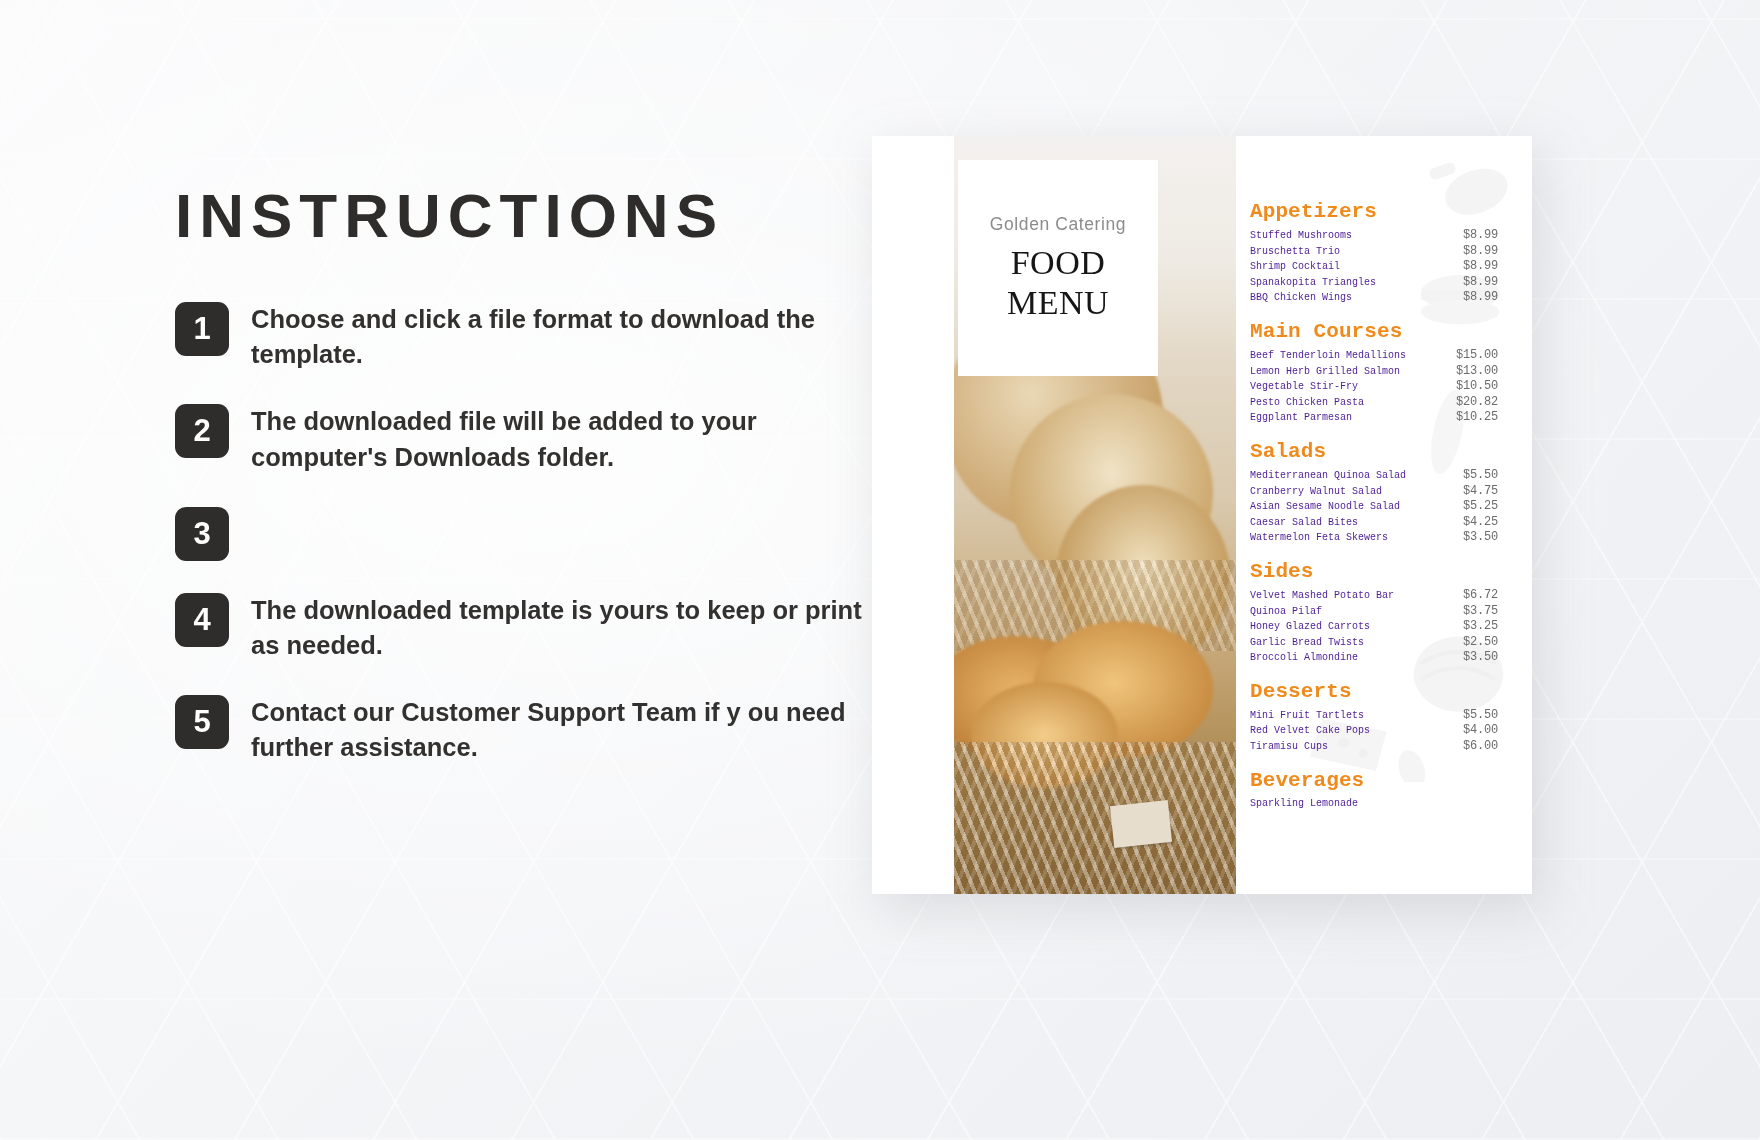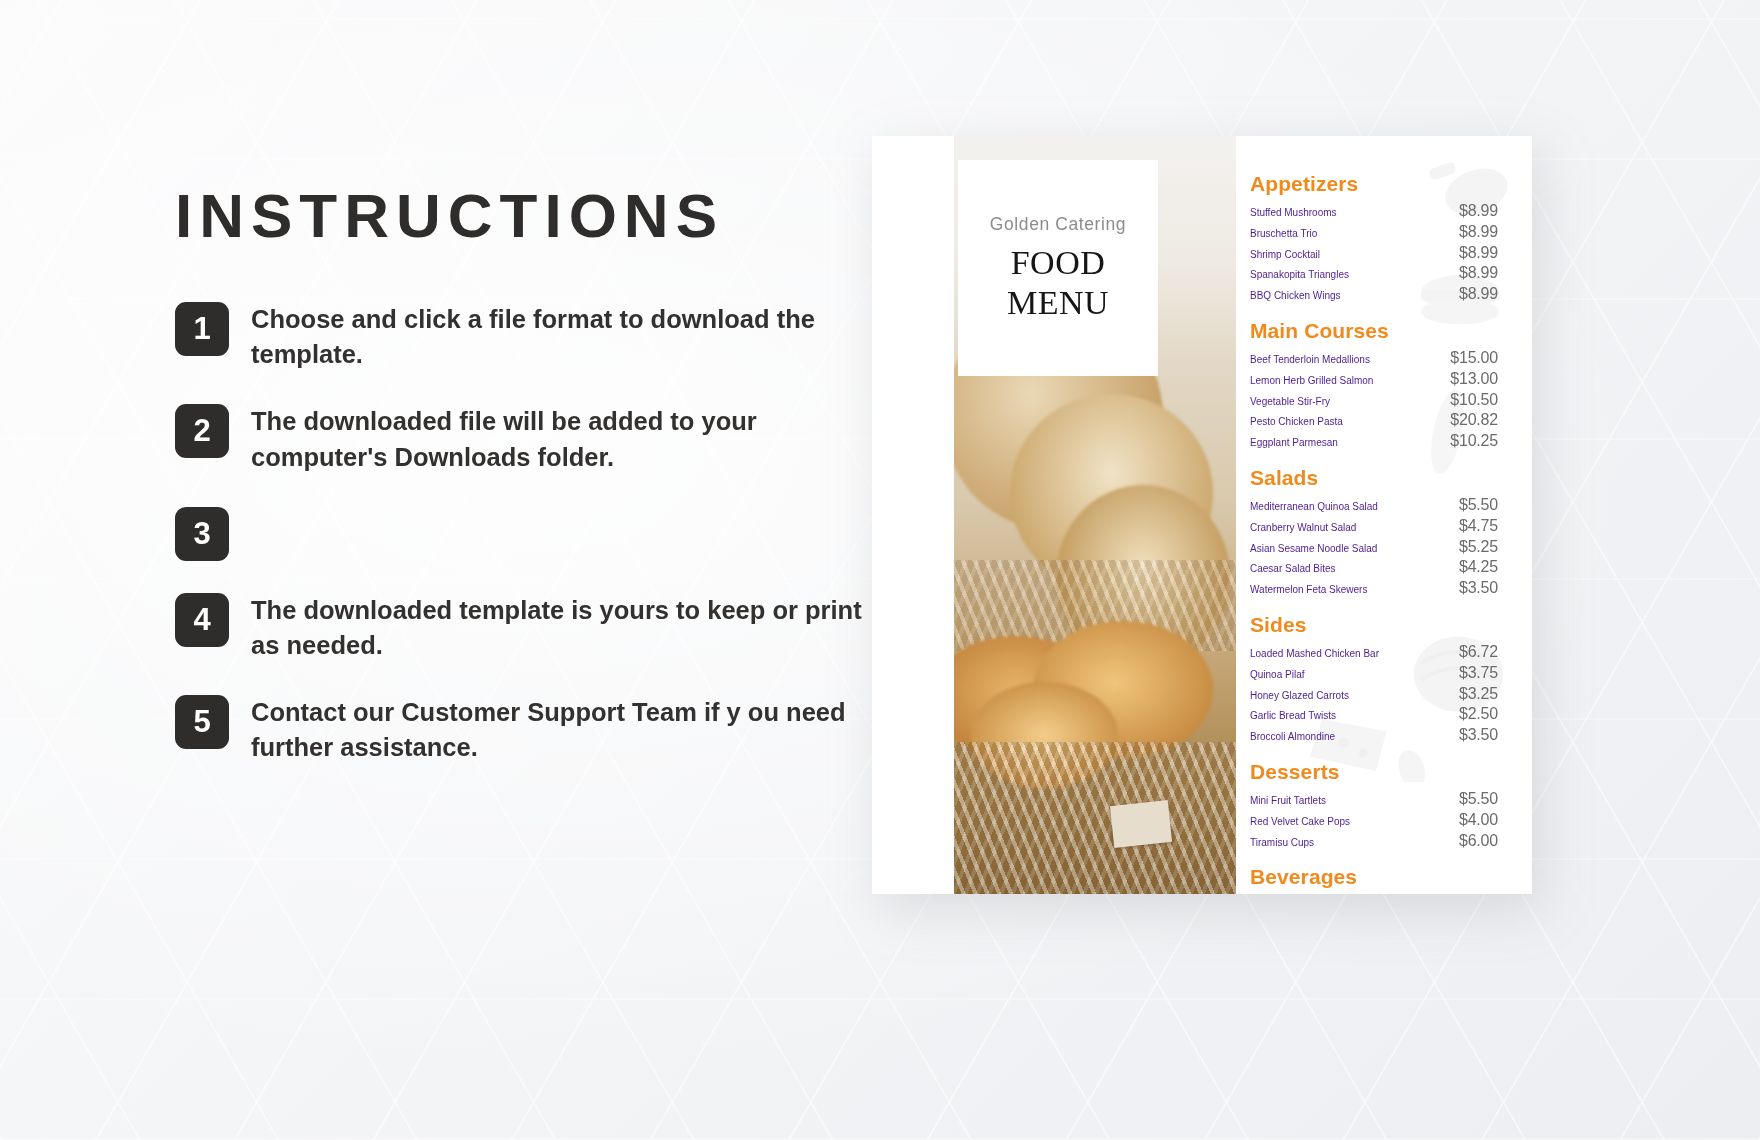--- a/index.html
+++ b/index.html
@@ -167,22 +167,23 @@
     line-height: 1.16;
     text-align: center;
     letter-spacing: .5px;
   }
 
   
   #menu-items {
     position: relative;
     flex: 1 1 auto;
     background: #ffffff;
-    padding: 36px 34px 20px 14px;
+    padding: 64px 34px 20px 14px;
     overflow: hidden;
+    font-family: Liberation Mono, monospace;
   }
   #menu-items .ghost-art {
     position: absolute;
     inset: 0;
     pointer-events: none;
     opacity: .5;
   }
   .ghost { position: absolute; fill: #e9e9e9; }
 
   .menu-section { position: relative; z-index: 2; margin-bottom: 14px; }
@@ -199,21 +200,21 @@
     line-height: 1.30;
   }
   .item-name {
     font-size: 10px;
     color: #4c1d95;
     font-weight: 400;
     white-space: nowrap;
   }
   .item-dots { flex: 1 1 auto; }
   .item-price {
-    font-size: 16px;
+    font-size: 12px;
     color: #6b6b6b;
     white-space: nowrap;
     letter-spacing: -.2px;
   }
 </style>
 </head>
 <body>
 
 <div id="backdrop">
   <div class="hexlayer"></div>
@@ -386,21 +387,21 @@
           </div>
           <div class="menu-line">
             <span class="item-name">Watermelon Feta Skewers</span>
             <span class="item-dots"></span>
             <span class="item-price">$3.50</span>
           </div>
         </div>
         <div class="menu-section">
           <div class="section-title" style="color: rgb(240, 138, 28);">Sides</div>
           <div class="menu-line">
-            <span class="item-name">Loaded Mashed Chicken Bar</span>
+            <span class="item-name">Velvet Mashed Potato Bar</span>
             <span class="item-dots"></span>
             <span class="item-price">$6.72</span>
           </div>
           <div class="menu-line">
             <span class="item-name">Quinoa Pilaf</span>
             <span class="item-dots"></span>
             <span class="item-price">$3.75</span>
           </div>
           <div class="menu-line">
             <span class="item-name">Honey Glazed Carrots</span>

